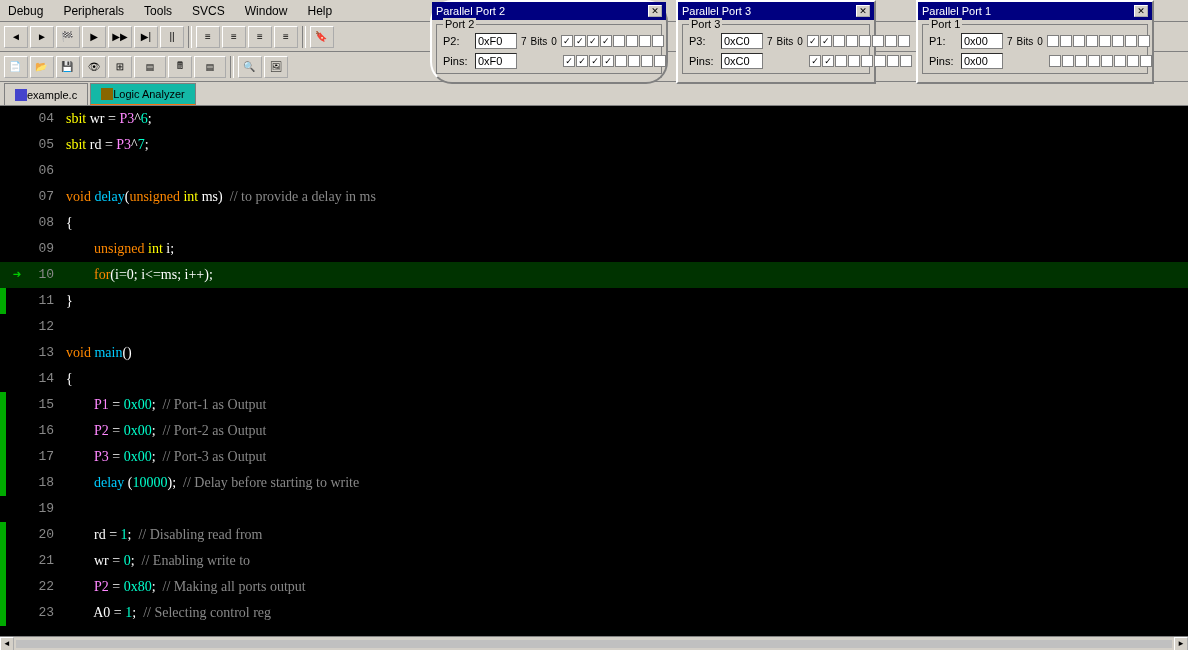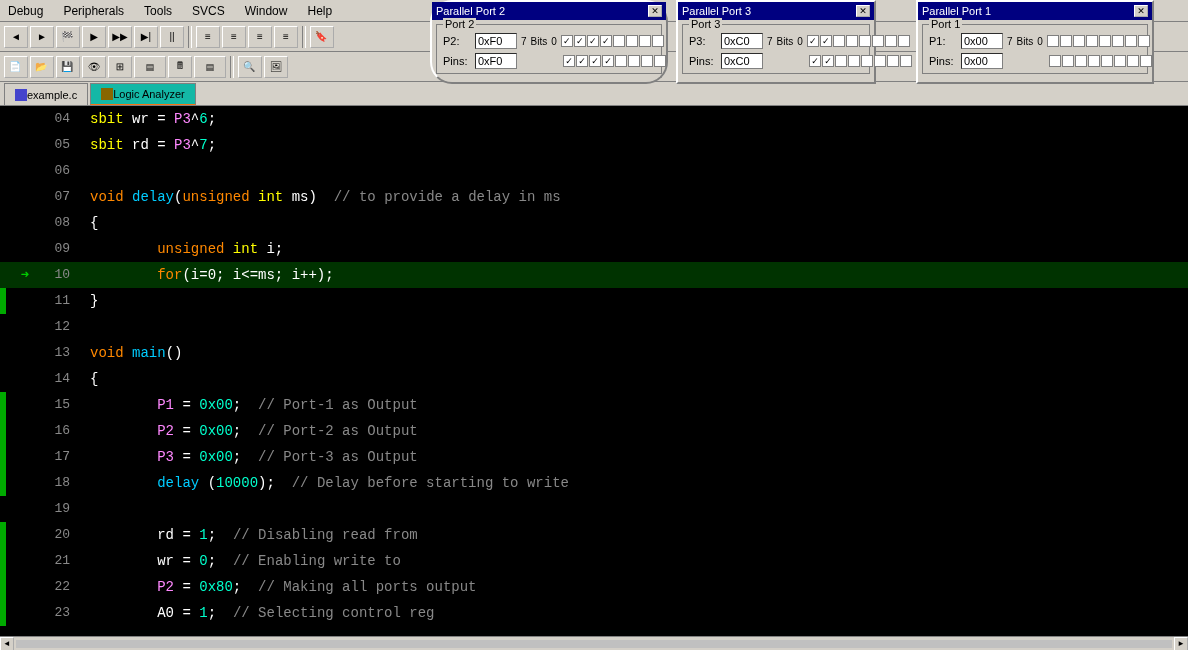--- a/index.html
+++ b/index.html
@@ -117,21 +117,20 @@
       height: calc(650px - 22px - 30px - 30px - 24px);
     }
 
     .code-line {
       display: flex;
       height: 26px;
       align-items: center;
       font-size: 14px;
       line-height: 26px;
       position: relative;
-      gap: 8px;
     }
     .code-line.current-line {
       background: #003300;
     }
     .line-num {
       width: 36px;
       min-width: 36px;
       color: #888;
       text-align: right;
       padding-right: 8px;
@@ -159,21 +158,21 @@
     .empty-bar {
       width: 6px;
       min-width: 6px;
       height: 26px;
       margin-right: 2px;
     }
     .code-text {
       padding-left: 4px;
       font-size: 14px;
       white-space: pre;
-      font-family: Liberation Mono, monospace;
+      font-family: Liberation Serif, serif;
     }
 
     
     .kw { color: #ff8800; } 
     .kw2 { color: #ffff00; } 
     .fn { color: #00ccff; } 
     .num { color: #00ffcc; } 
     .comment { color: #888888; } 
     .normal { color: #ffffff; }
     .reg { color: #ff88ff; } 

